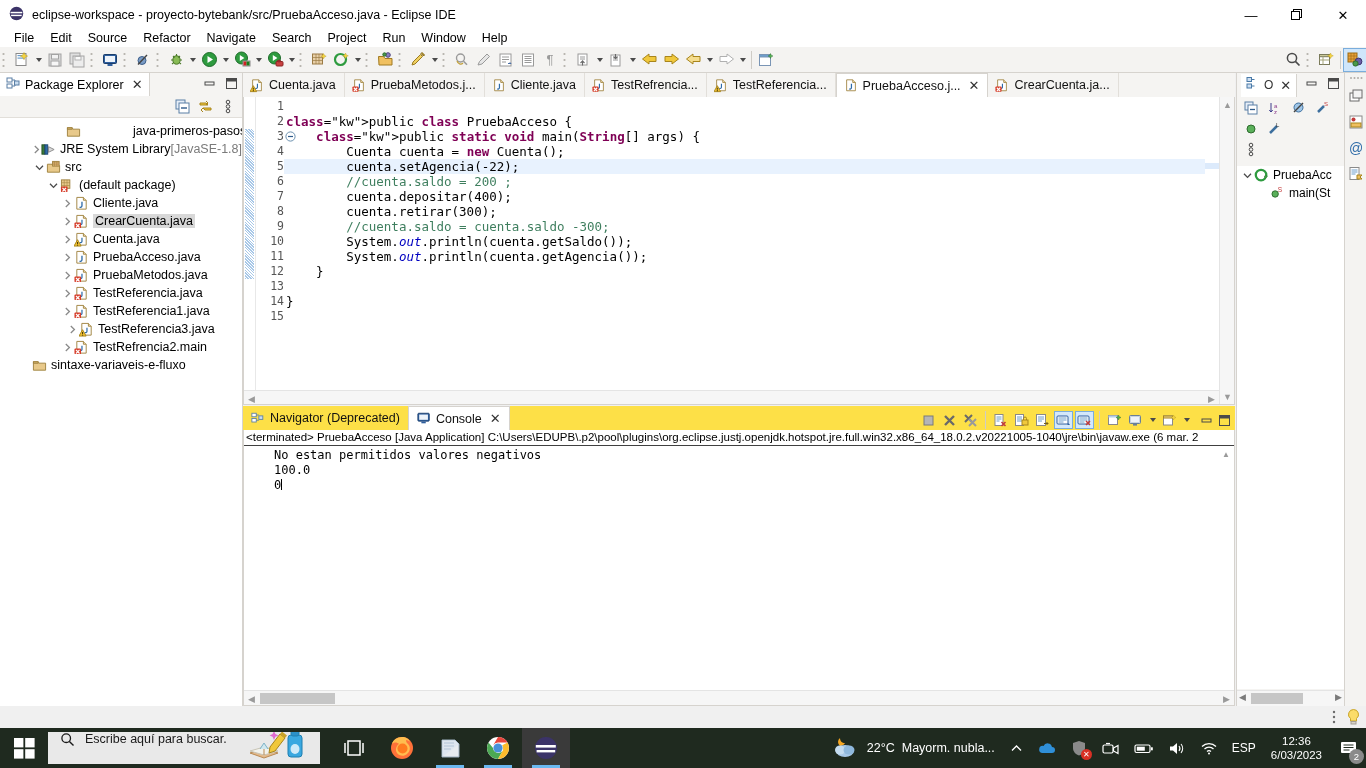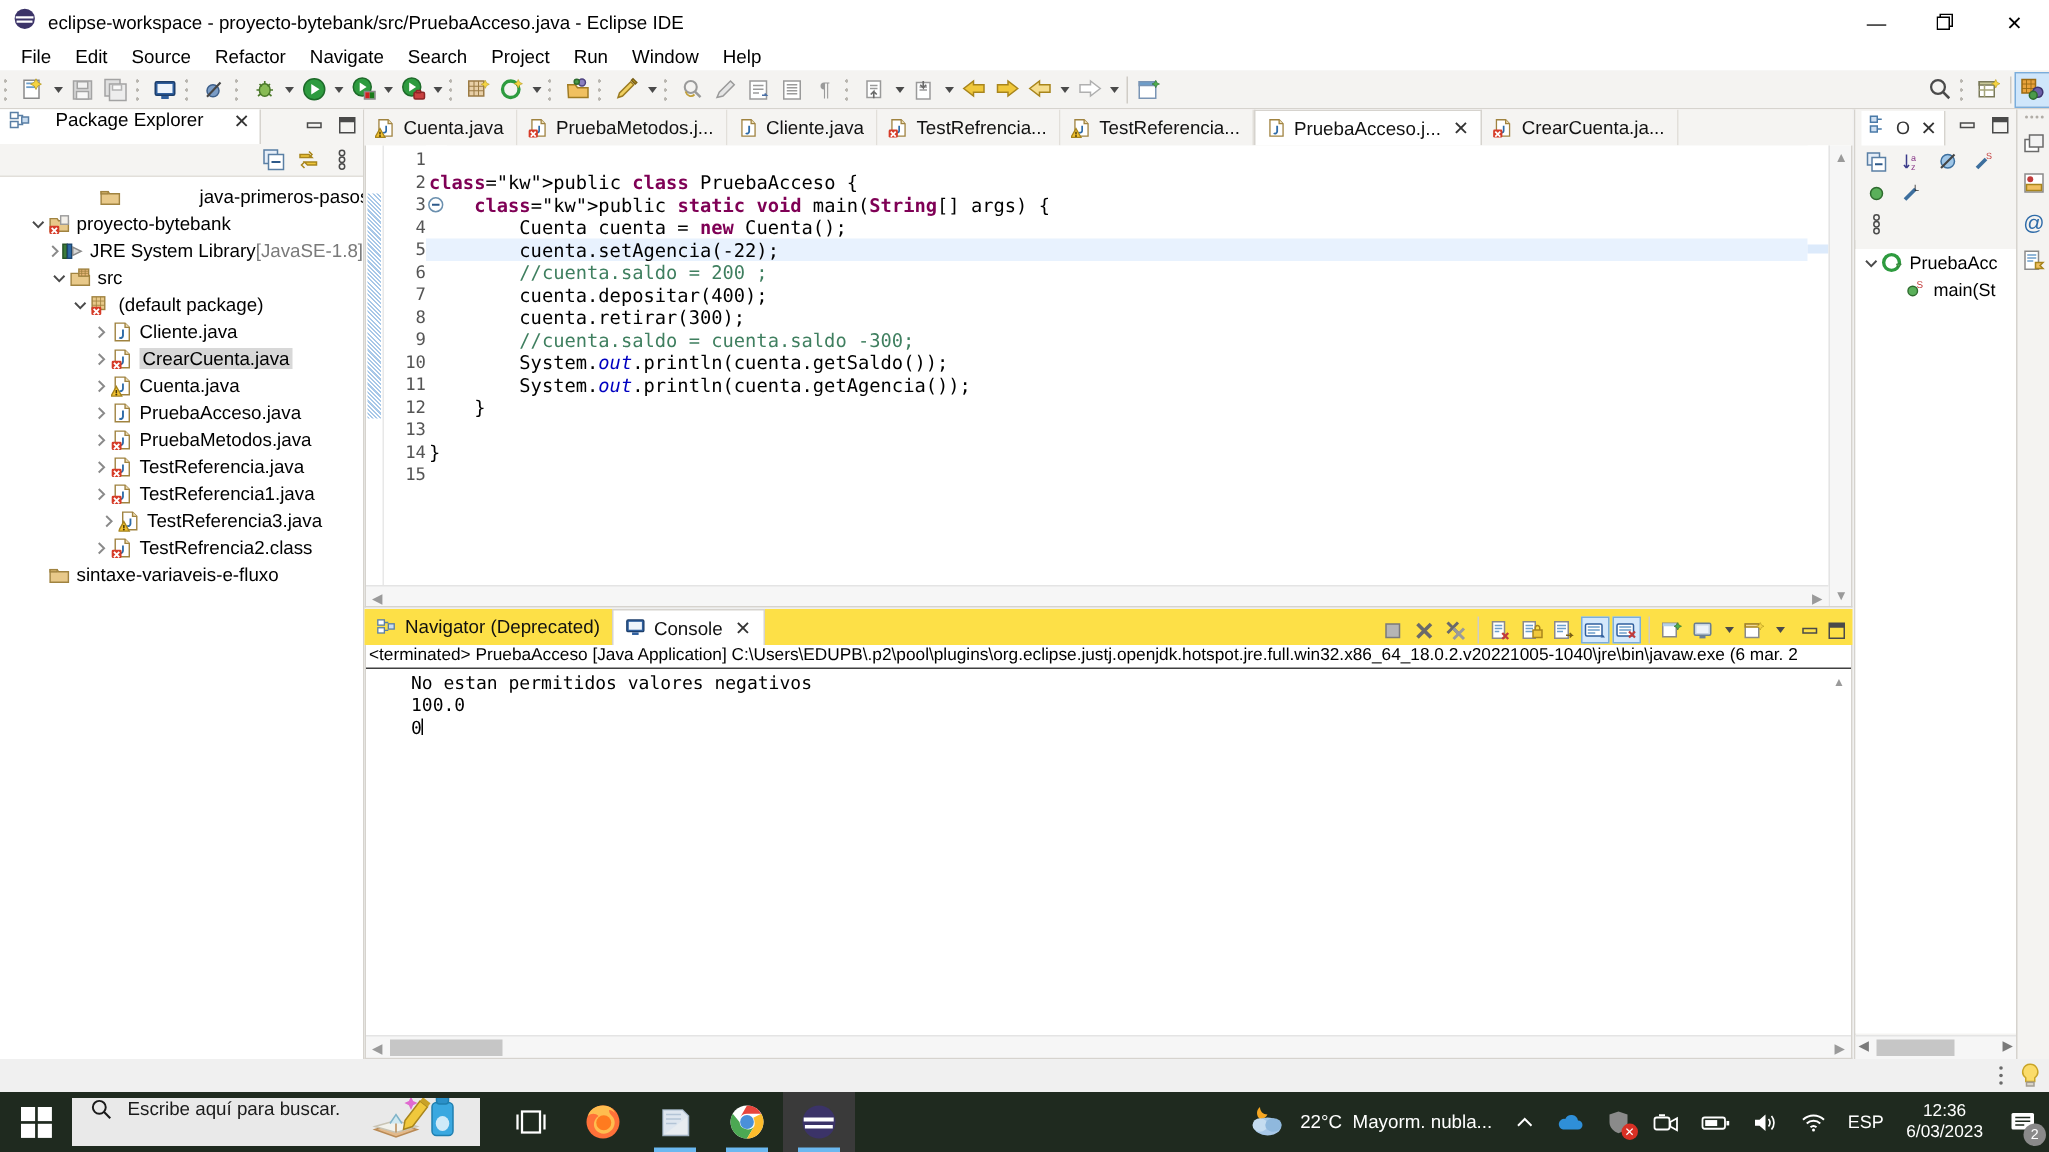--- a/index.html
+++ b/index.html
@@ -62,21 +62,21 @@
   .view { position:absolute; background:#f5f4f2; }
   .vclose { font-size:13px; color:#333; margin-left:3px; }
   .viewbtns { position:absolute; right:3px; top:2px; display:flex; gap:6px; align-items:center; }
   .vb { width:16px; height:16px; display:flex; align-items:center; justify-content:center; }
 
   
   #pkg-explorer { left:0; top:0; width:243px; height:633px; background:#fff;
                   border-right:1px solid #d6d3ce; }
   #pkg-explorer .pe-tabrow { height:23px; background:#f5f4f2; position:relative; display:flex; }
   #pkg-explorer .pe-tab {
-    height:23px; background:#fff; display:flex; align-items:flex-start; gap:17px;
+    height:23px; background:#fff; display:flex; align-items:center; gap:5px;
     padding:0 6px; font-size:12.5px; border-right:1px solid #d6d3ce;
   }
   #pkg-explorer .pe-toolrow {
     height:22px; background:#f5f4f2; border-bottom:1px solid #e2dfda;
     display:flex; align-items:center; justify-content:flex-end; padding-right:6px; gap:7px;
   }
   .tree { position:absolute; left:0; top:45px; right:0; bottom:0; background:#fff;
           overflow:hidden; padding-top:4px; }
   .trow { height:18px; display:flex; align-items:center; font-size:12.5px; color:#000;
           white-space:nowrap; }
@@ -508,36 +508,20 @@
           <div class="trow" style="padding-left: 18px; gap: 48px;">
             <span class="twist"></span>
             <span style="display:inline-flex;width:15px;height:15px;align-items:center;justify-content:center;">
               <svg width="15" height="15" viewBox="0 0 16 16">
                 <path d="M1.5 4h5l1 1.5h7V13h-13z" fill="#e8c98a" stroke="#a08340"></path>
                 <rect x="1.5" y="4" width="5" height="1.6" fill="#d9b870" stroke="#a08340"></rect>
               </svg>
             </span>
             <span class="tlabel">java-primeros-pasos</span>
           </div>
-          <div class="trow" style="padding-left: 18px;">
-            <span class="twist">
-              <svg width="9" height="9" viewBox="0 0 9 9">
-                <path d="M1 2.8l3.5 3.6L8 2.8" fill="none" stroke="#4a4a4a" stroke-width="1.3"></path>
-              </svg>
-            </span>
-            <span style="display:inline-flex;width:15px;height:15px;align-items:center;justify-content:center;">
-              <svg width="15" height="15" viewBox="0 0 16 16">
-                <path d="M1.5 4h5l1 1.5h7V13h-13z" fill="#e8c98a" stroke="#a08340"></path>
-                <rect x="9" y="2" width="5.5" height="6" fill="#f3f0ea" stroke="#9a9a9a"></rect>
-                <rect x="1" y="9" width="7" height="6" rx="1" fill="#d63b28"></rect>
-                <path d="M2.6 10.6l3.8 3.8M6.4 10.6l-3.8 3.8" stroke="#fff" stroke-width="1.3"></path>
-              </svg>
-            </span>
-            <span class="tlabel">proyecto-bytebank</span>
-          </div>
           <div class="trow" style="padding-left: 32px;">
             <span class="twist">
               <svg width="9" height="9" viewBox="0 0 9 9">
                 <path d="M2.8 1l3.6 3.5L2.8 8" fill="none" stroke="#8a8a8a" stroke-width="1.3"></path>
               </svg>
             </span>
             <span style="display:inline-flex;width:15px;height:15px;align-items:center;justify-content:center;">
               <svg width="15" height="15" viewBox="0 0 16 16">
                 <rect x="1" y="3" width="3" height="10" fill="#3a7a3a" stroke="#245024"></rect>
                 <rect x="4.2" y="3" width="3" height="10" fill="#2e6ba8" stroke="#1b4570"></rect>
@@ -720,21 +704,21 @@
             </span>
             <span style="display:inline-flex;width:15px;height:15px;align-items:center;justify-content:center;">
               <svg width="15" height="15" viewBox="0 0 16 16">
                 <path d="M3 1.5h7l3 3V14H3z" fill="#fff" stroke="#a08340"></path>
                 <path d="M10 1.5v3h3" fill="#f0e0b8" stroke="#a08340"></path>
                 <path d="M8.5 6v4a1.5 1.5 0 01-2.4 1.1" fill="none" stroke="#2e6ba8" stroke-width="1.3"></path>
                 <rect x="0.5" y="9" width="7" height="6" rx="1" fill="#d63b28"></rect>
                 <path d="M2.1 10.6l3.8 3.8M5.9 10.6l-3.8 3.8" stroke="#fff" stroke-width="1.3"></path>
               </svg>
             </span>
-            <span class="tlabel">TestRefrencia2.class</span>
+            <span class="tlabel">TestRefrencia2.main</span>
           </div>
           <div class="trow" style="padding-left: 18px;">
             <span class="twist"></span>
             <span style="display:inline-flex;width:15px;height:15px;align-items:center;justify-content:center;">
               <svg width="15" height="15" viewBox="0 0 16 16">
                 <path d="M1.5 4h5l1 1.5h7V13h-13z" fill="#e8c98a" stroke="#a08340"></path>
                 <rect x="1.5" y="4" width="5" height="1.6" fill="#d9b870" stroke="#a08340"></rect>
               </svg>
             </span>
             <span class="tlabel">sintaxe-variaveis-e-fluxo</span>

